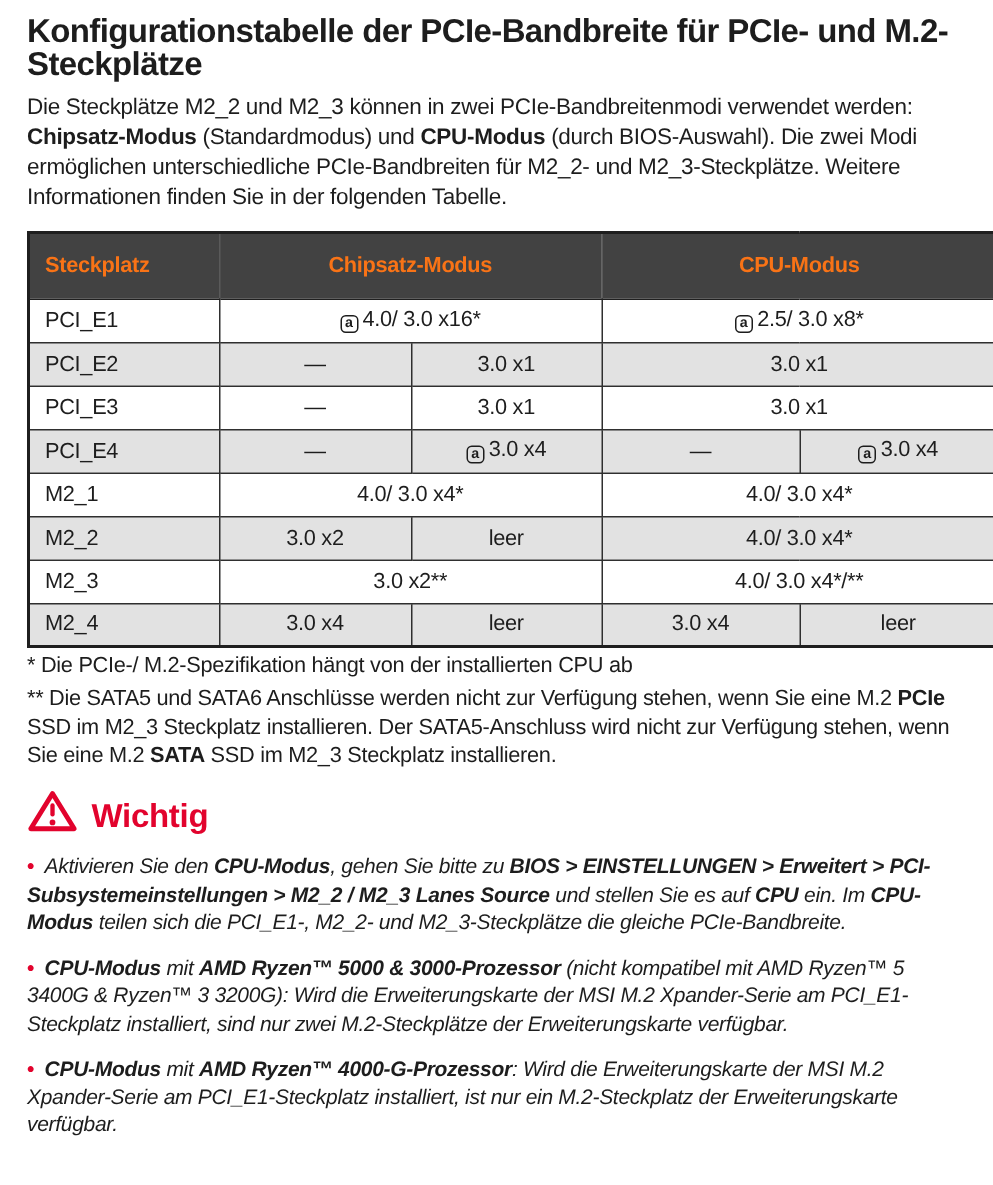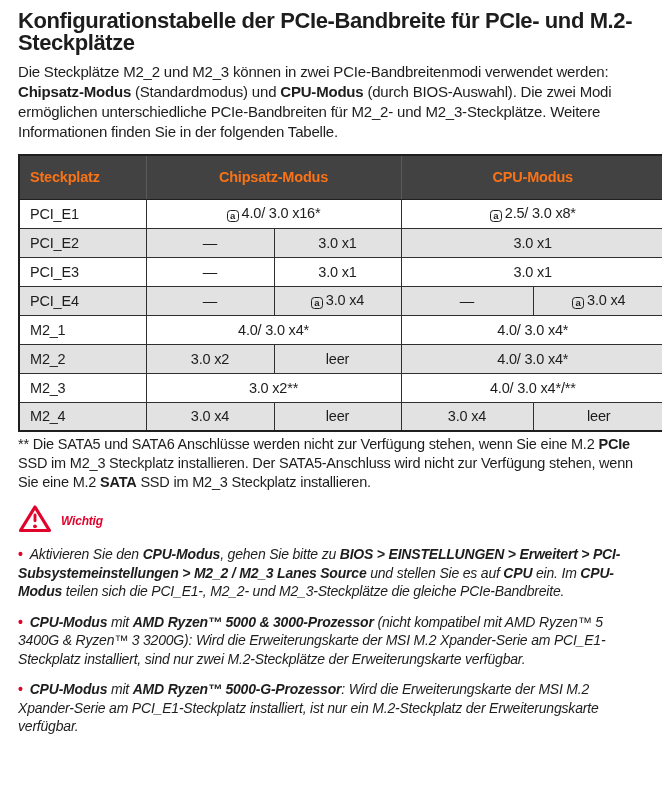--- a/index.html
+++ b/index.html
@@ -50,21 +50,21 @@
     font-size:9.5px; line-height:1; font-weight:600;
     margin-right:3px; vertical-align:-1px; letter-spacing:0;
   }
 
   .legend { margin-top:7px; font-size:14.5px; line-height:19px; }
   .footnote { margin-top:3px; font-size:14.5px; line-height:19px; }
 
   
   .important-header { display:flex; align-items:center; margin-top:12px; }
   .important-heading {
-    font-size:12px; font-weight:bold; font-style:italic;
+    font-size:22px; font-weight:bold; 
     margin-left:9px; letter-spacing:-0.2px;text-align:center;
   }
   .bullet {
     margin-top:12px; font-size:14px; line-height:18.5px;
     font-style:italic;
   }
   .bullet:first-of-type { margin-top:7px; }
   .marker { font-style:normal; font-weight:bold; margin-right:7px; }
 </style>
 </head>
@@ -135,32 +135,33 @@
         <tr>
           <th>M2_4</th>
           <td colspan="1"><span>3.0 x4</span></td>
           <td colspan="1"><span>leer</span></td>
           <td colspan="1"><span>3.0 x4</span></td>
           <td colspan="1"><span>leer</span></td>
         </tr>
       </tbody>
   </table>
 
+  <p class="footnote"><span>* Die PCIe-/ M.2-Spezifikation hängt von der installierten CPU ab</span></p>
   <p class="footnote"><span>** Die SATA5 und SATA6 Anschlüsse werden nicht zur Verfügung stehen, wenn Sie eine M.2 </span><span class="b">PCIe</span><span> SSD im M2_3 Steckplatz installieren. Der SATA5-Anschluss wird nicht zur Verfügung stehen, wenn Sie eine M.2 </span><span class="b">SATA</span><span> SSD im M2_3 Steckplatz installieren.</span></p>
 
   <div class="important-header">
     <span>
       <svg width="34" height="30" viewBox="0 0 34 30" aria-hidden="true">
         <path d="M17 3 L31.5 26.5 L2.5 26.5 Z" fill="none" stroke="#e2032d" stroke-width="3.2" stroke-linejoin="round"></path>
         <rect x="15.55" y="9.5" width="2.9" height="8.8" rx="1.45" fill="#e2032d"></rect>
         <circle cx="17" cy="22.3" r="1.9" fill="#e2032d"></circle>
       </svg>
     </span>
     <span class="important-heading" style="color:#e2032d;">Wichtig</span>
   </div>
 
   <div id="important-notes">
       <p class="bullet"><span class="marker" style="color: rgb(226, 3, 45);">•</span><span>Aktivieren Sie den </span><span class="b">CPU-Modus</span><span>, gehen Sie bitte zu </span><span class="b">BIOS &gt; EINSTELLUNGEN &gt; Erweitert &gt; PCI-Subsystemeinstellungen &gt; M2_2 / M2_3 Lanes Source</span><span> und stellen Sie es auf </span><span class="b">CPU</span><span> ein. Im </span><span class="b">CPU-Modus</span><span> teilen sich die PCI_E1-, M2_2- und M2_3-Steckplätze die gleiche PCIe-Bandbreite.</span></p>
       <p class="bullet"><span class="marker" style="color: rgb(226, 3, 45);">•</span><span class="b">CPU-Modus</span><span> mit </span><span class="b">AMD Ryzen™ 5000 &amp; 3000-Prozessor</span><span> (nicht kompatibel mit AMD Ryzen™ 5 3400G &amp; Ryzen™ 3 3200G): Wird die Erweiterungskarte der MSI M.2 Xpander-Serie am PCI_E1-Steckplatz installiert, sind nur zwei M.2-Steckplätze der Erweiterungskarte verfügbar.</span></p>
-      <p class="bullet"><span class="marker" style="color: rgb(226, 3, 45);">•</span><span class="b">CPU-Modus</span><span> mit </span><span class="b">AMD Ryzen™ 5000-G-Prozessor</span><span>: Wird die Erweiterungskarte der MSI M.2 Xpander-Serie am PCI_E1-Steckplatz installiert, ist nur ein M.2-Steckplatz der Erweiterungskarte verfügbar.</span></p>
+      <p class="bullet"><span class="marker" style="color: rgb(226, 3, 45);">•</span><span class="b">CPU-Modus</span><span> mit </span><span class="b">AMD Ryzen™ 4000-G-Prozessor</span><span>: Wird die Erweiterungskarte der MSI M.2 Xpander-Serie am PCI_E1-Steckplatz installiert, ist nur ein M.2-Steckplatz der Erweiterungskarte verfügbar.</span></p>
     </div>
 
 </div>
 
 </body></html>

